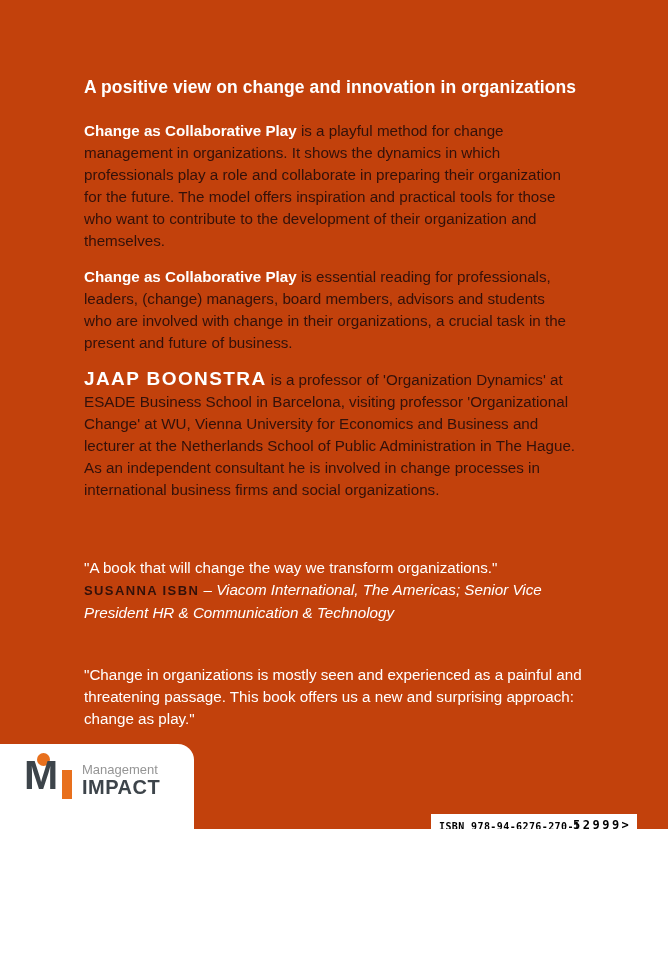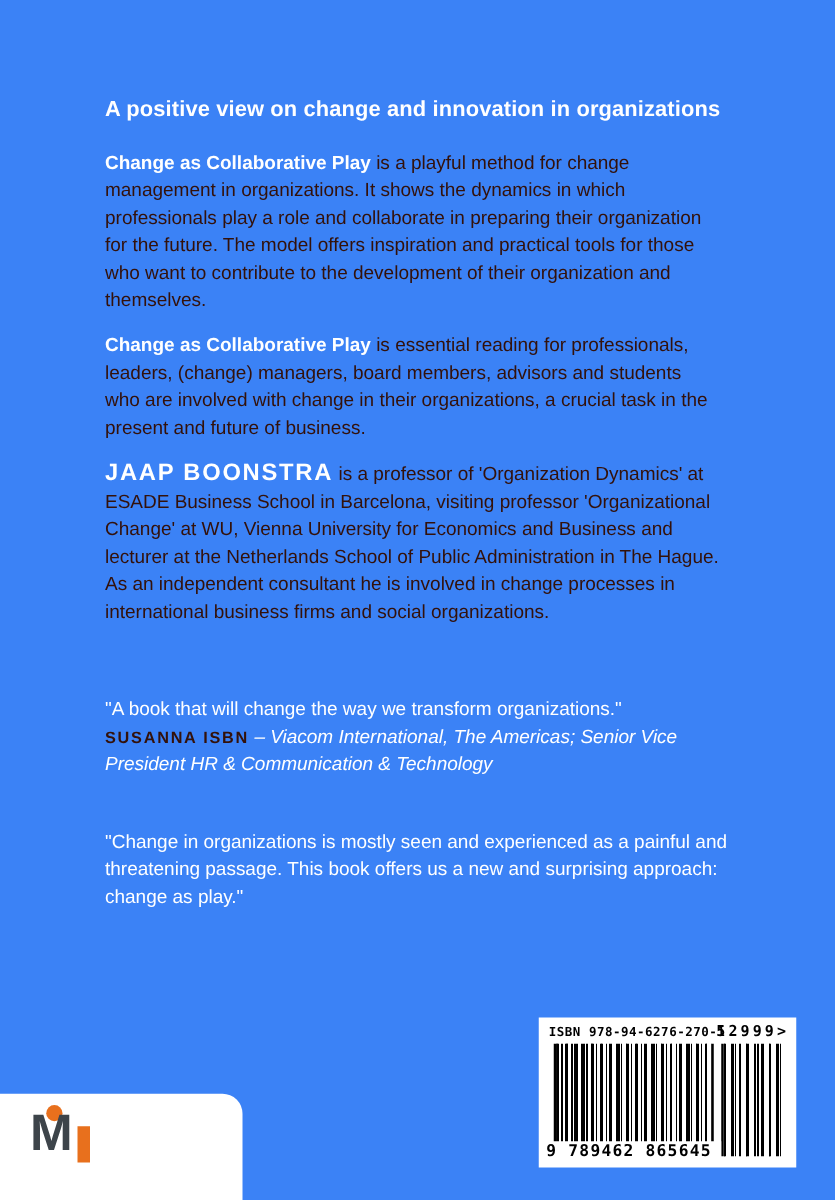--- a/index.html
+++ b/index.html
@@ -2,22 +2,22 @@
 <html><head>
 <meta charset="utf-8">
 <style>
   * { margin: 0; padding: 0; box-sizing: border-box; }
   html, body { width: 668px; }
   body { font-family: "Liberation Sans", sans-serif; }
 
   .cover {
     position: relative;
     width: 668px;
-    height: 960px;
-    background: #3b82f6;
+    height: 829px;
+    background: #c2410c;
     overflow: hidden;
   }
 
   
   .text-col {
     position: absolute;
     left: 84px;
     top: 76px;
     width: 508px;
   }
@@ -235,16 +235,20 @@
     <div class="ean-bars"></div>
     <div class="supp-bars"></div>
     <div class="ean-digits">9 789462 865645</div>
   </div>
 
   <div class="logo-box">
     <div class="mi-mark">
       <div class="mi-dot"></div>
       <div class="mi-m">M</div>
       <div class="mi-i"></div>
+      <div class="mi-text">
+        <div class="mi-mgmt">Management</div>
+        <div class="mi-impact">IMPACT</div>
+      </div>
     </div>
   </div>
 
 </div>
 
 </body></html>

